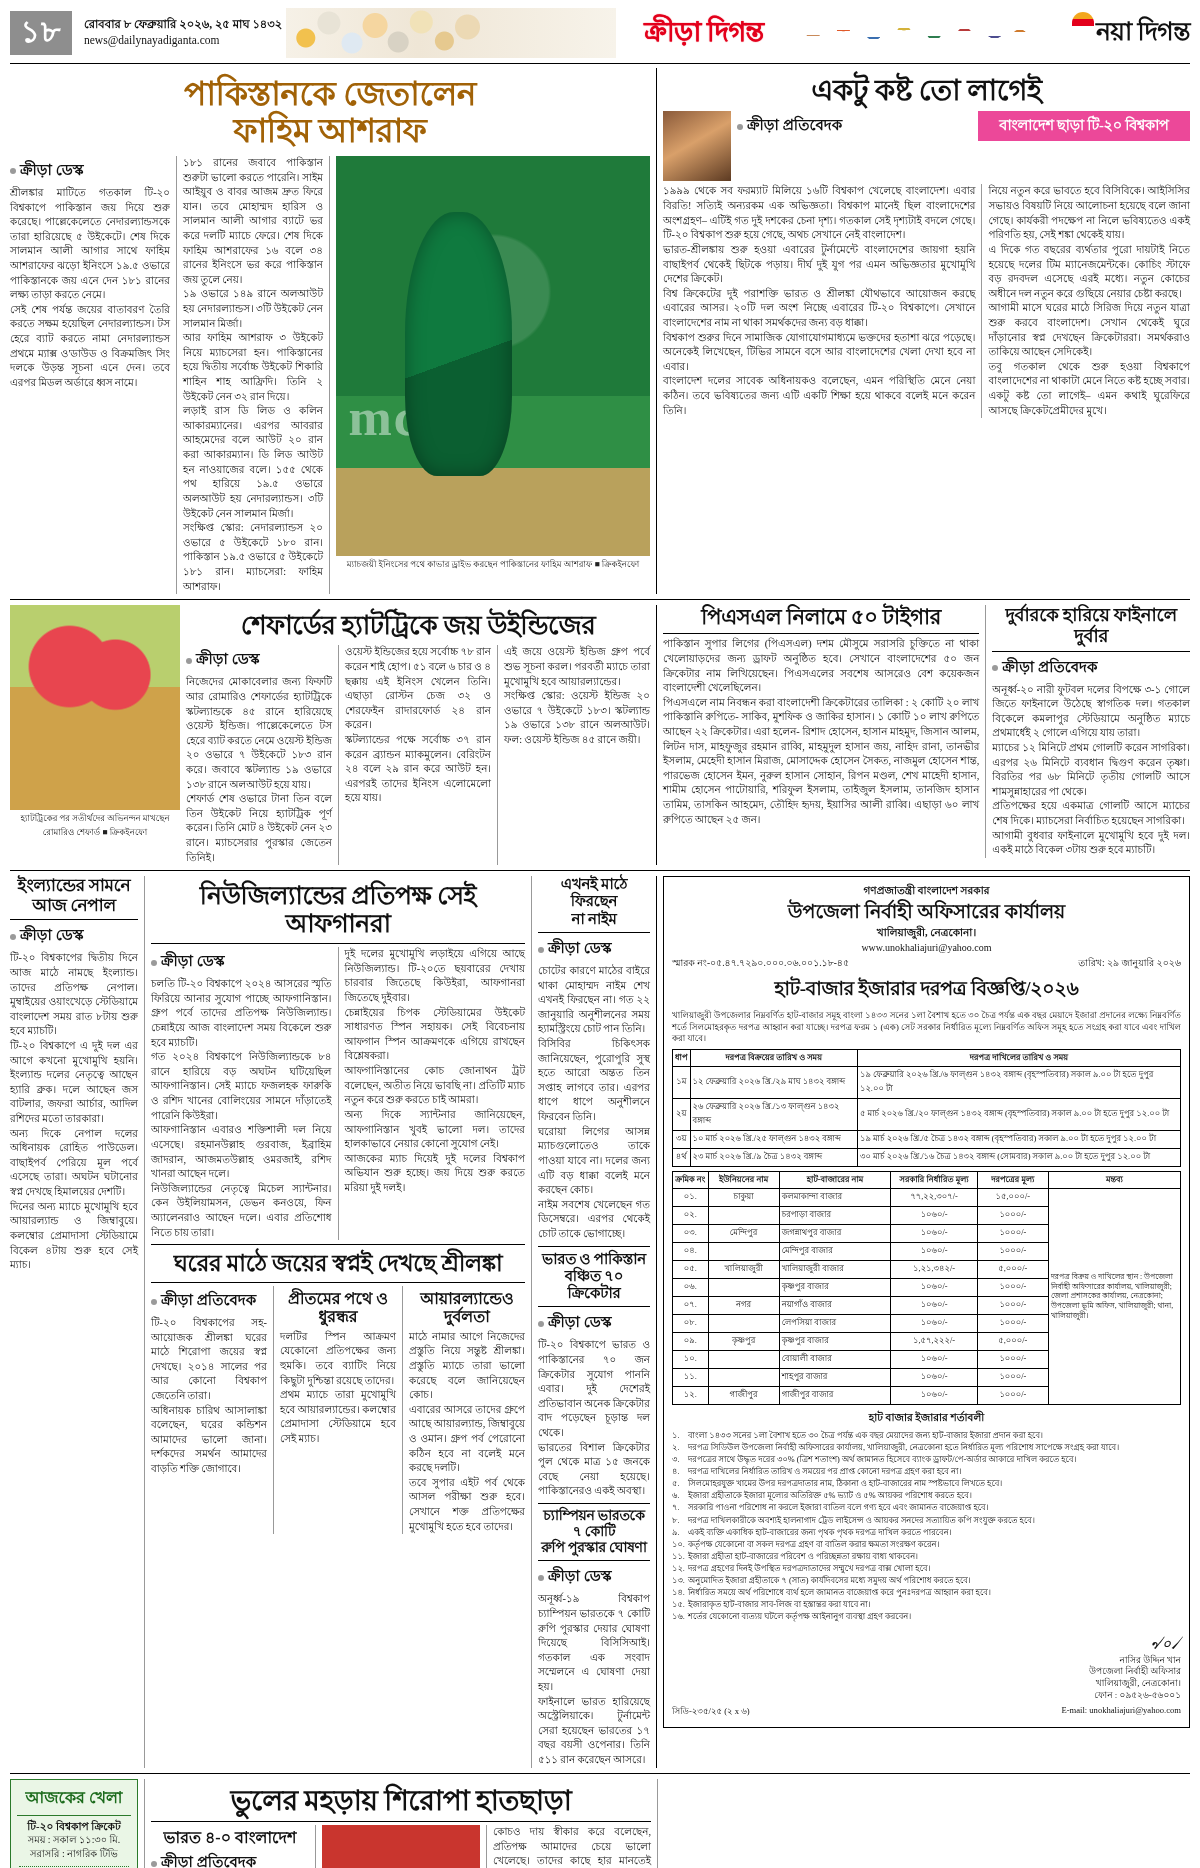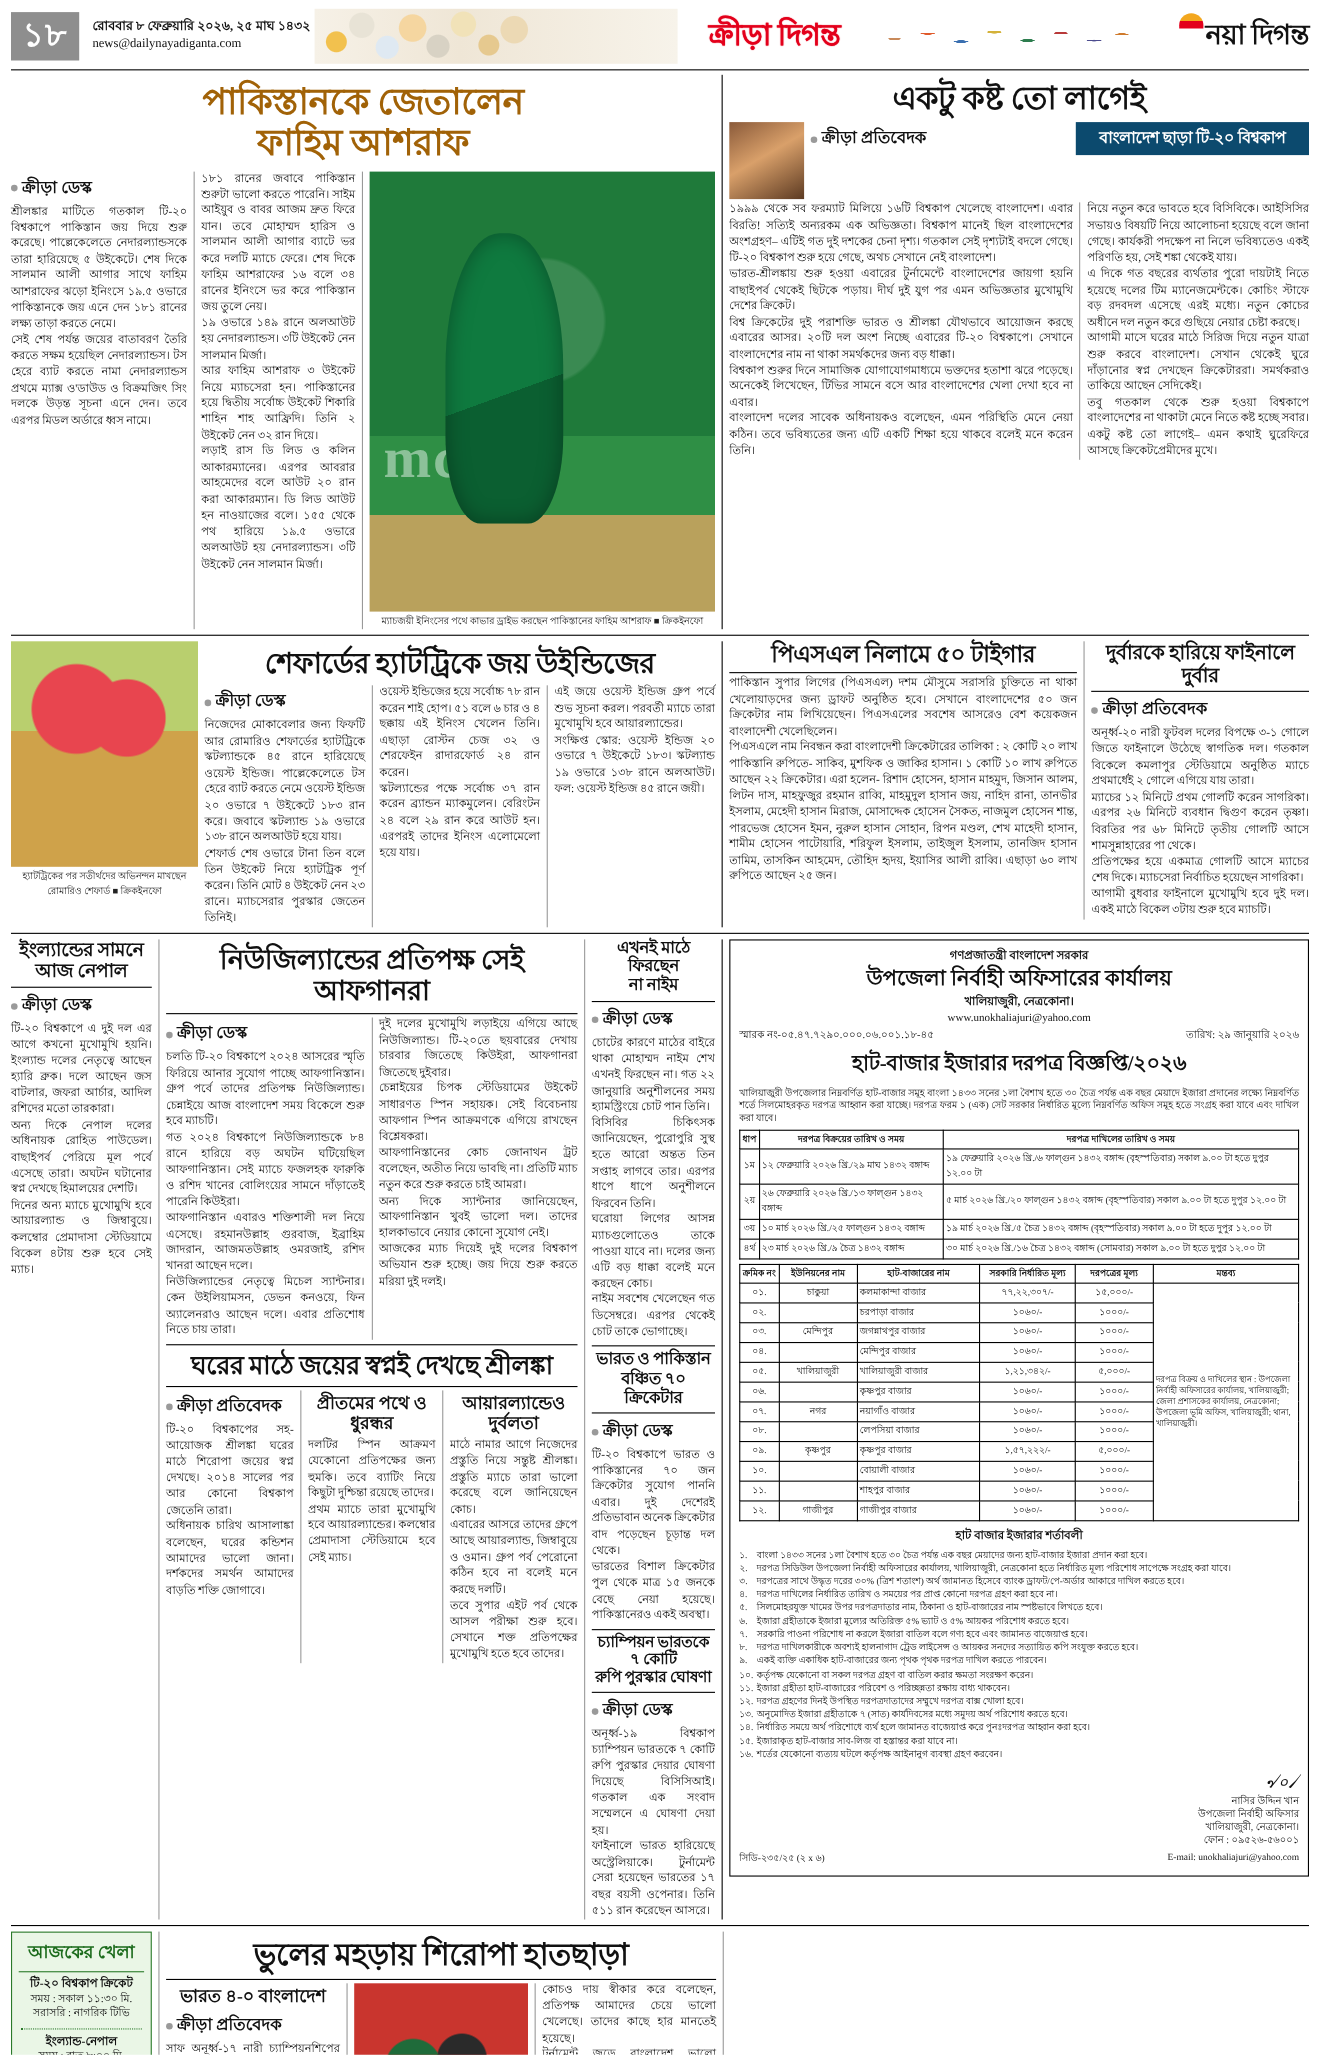--- a/index.html
+++ b/index.html
@@ -121,21 +121,21 @@
   .ph-trophy {
     background:
       radial-gradient(circle at 34% 40%, #1f6b3a 0 16%, transparent 17%),
       radial-gradient(circle at 62% 36%, #2a2a2a 0 14%, transparent 15%),
       linear-gradient(180deg,#c9352e 0 72%, #8d231e 72% 100%);
   }
   .ph-face { background: linear-gradient(150deg,#8a5a3a,#d9a06a 45%,#5c3a22); }
 
   
   .pink-banner {
-    background: #0c4a6e; color: #fff; font-size: 14.5px; font-weight: bold;
+    background: #ec4899; color: #fff; font-size: 14.5px; font-weight: bold;
     text-align: center; padding: 3px 6px; letter-spacing: -0.3px;
   }
 
   
   .sched-box { border: 1.4px solid #2b7a2b; background: #eaf6e6; padding: 5px 6px 8px; }
   .sched-title {
     text-align: center; font-size: 16px; font-weight: bold; color: #1c6b1c;
     border-bottom: 1px solid #2b7a2b; padding-bottom: 3px; margin-bottom: 4px;
   }
   .sched-item { margin-bottom: 6px; text-align: center; }
@@ -205,20 +205,21 @@
           <p class="body-txt">শ্রীলঙ্কার মাটিতে গতকাল টি-২০ বিশ্বকাপে পাকিস্তান জয় দিয়ে শুরু করেছে। পাল্লেকেলেতে নেদারল্যান্ডসকে তারা হারিয়েছে ৫ উইকেটে। শেষ দিকে সালমান আলী আগার সাথে ফাহিম আশরাফের ঝড়ো ইনিংসে ১৯.৫ ওভারে পাকিস্তানকে জয় এনে দেন ১৮১ রানের লক্ষ্য তাড়া করতে নেমে।</p>
           <p class="body-txt">সেই শেষ পর্যন্ত জয়ের বাতাবরণ তৈরি করতে সক্ষম হয়েছিল নেদারল্যান্ডস। টস হেরে ব্যাট করতে নামা নেদারল্যান্ডস প্রথমে ম্যাক্স ও'ডাউড ও বিক্রমজিৎ সিং দলকে উড়ন্ত সূচনা এনে দেন। তবে এরপর মিডল অর্ডারে ধ্বস নামে।</p>
         </div>
         <div class="v-sep"></div>
 
         <div style="width:140px;">
           <p class="body-txt">১৮১ রানের জবাবে পাকিস্তান শুরুটা ভালো করতে পারেনি। সাইম আইয়ুব ও বাবর আজম দ্রুত ফিরে যান। তবে মোহাম্মদ হারিস ও সালমান আলী আগার ব্যাটে ভর করে দলটি ম্যাচে ফেরে। শেষ দিকে ফাহিম আশরাফের ১৬ বলে ৩৪ রানের ইনিংসে ভর করে পাকিস্তান জয় তুলে নেয়।</p>
           <p class="body-txt">১৯ ওভারে ১৪৯ রানে অলআউট হয় নেদারল্যান্ডস। ৩টি উইকেট নেন সালমান মির্জা।</p>
           <p class="body-txt">আর ফাহিম আশরাফ ৩ উইকেট নিয়ে ম্যাচসেরা হন। পাকিস্তানের হয়ে দ্বিতীয় সর্বোচ্চ উইকেট শিকারি শাহিন শাহ আফ্রিদি। তিনি ২ উইকেট নেন ৩২ রান দিয়ে।</p>
           <p class="body-txt">লড়াই রাস ডি লিড ও কলিন আকারম্যানের। এরপর আবরার আহমেদের বলে আউট ২০ রান করা আকারম্যান। ডি লিড আউট হন নাওয়াজের বলে। ১৫৫ থেকে পথ হারিয়ে ১৯.৫ ওভারে অলআউট হয় নেদারল্যান্ডস। ৩টি উইকেট নেন সালমান মির্জা।</p>
+          <p class="body-txt">সংক্ষিপ্ত স্কোর: নেদারল্যান্ডস ২০ ওভারে ৫ উইকেটে ১৮০ রান। পাকিস্তান ১৯.৫ ওভারে ৫ উইকেটে ১৮১ রান। ম্যাচসেরা: ফাহিম আশরাফ।</p>
         </div>
         <div class="v-sep"></div>
 
         <div style="flex:1;">
           <div class="photo ph-cricket" style="height:400px;">
             <span class="mcc">mcc</span>
           </div>
           <div class="caption">ম্যাচজয়ী ইনিংসের পথে কাভার ড্রাইভ করছেন পাকিস্তানের ফাহিম আশরাফ ■ ক্রিকইনফো</div>
         </div>
       </div>
@@ -324,20 +325,21 @@
     <div style="width:640px;">
       <div class="cols">
 
         <div style="width:128px;">
           <h3 class="head-sm" style="font-size:17px;">
             <span>ইংল্যান্ডের সামনে</span><br>
             <span>আজ নেপাল</span>
           </h3>
           <div class="rule-thin" style="border-top:0.8px solid #000;margin-bottom:3px;"></div>
           <div class="byline"><span class="dot"></span><span>ক্রীড়া ডেস্ক</span></div>
+          <p class="body-txt">টি-২০ বিশ্বকাপের দ্বিতীয় দিনে আজ মাঠে নামছে ইংল্যান্ড। তাদের প্রতিপক্ষ নেপাল। মুম্বাইয়ের ওয়াংখেড়ে স্টেডিয়ামে বাংলাদেশ সময় রাত ৮টায় শুরু হবে ম্যাচটি।</p>
           <p class="body-txt">টি-২০ বিশ্বকাপে এ দুই দল এর আগে কখনো মুখোমুখি হয়নি। ইংল্যান্ড দলের নেতৃত্বে আছেন হ্যারি ব্রুক। দলে আছেন জস বাটলার, জফরা আর্চার, আদিল রশিদের মতো তারকারা।</p>
           <p class="body-txt">অন্য দিকে নেপাল দলের অধিনায়ক রোহিত পাউডেল। বাছাইপর্ব পেরিয়ে মূল পর্বে এসেছে তারা। অঘটন ঘটানোর স্বপ্ন দেখছে হিমালয়ের দেশটি।</p>
           <p class="body-txt">দিনের অন্য ম্যাচে মুখোমুখি হবে আয়ারল্যান্ড ও জিম্বাবুয়ে। কলম্বোর প্রেমাদাসা স্টেডিয়ামে বিকেল ৪টায় শুরু হবে সেই ম্যাচ।</p>
         </div>
 
         <div class="v-sep"></div>
 
         <div style="flex:1;">
           <h2 class="head-blk" style="font-size:25px;">নিউজিল্যান্ডের প্রতিপক্ষ সেই আফগানরা</h2>
           <div class="rule-thin" style="border-top:0.8px solid #000;margin-bottom:3px;"></div>

